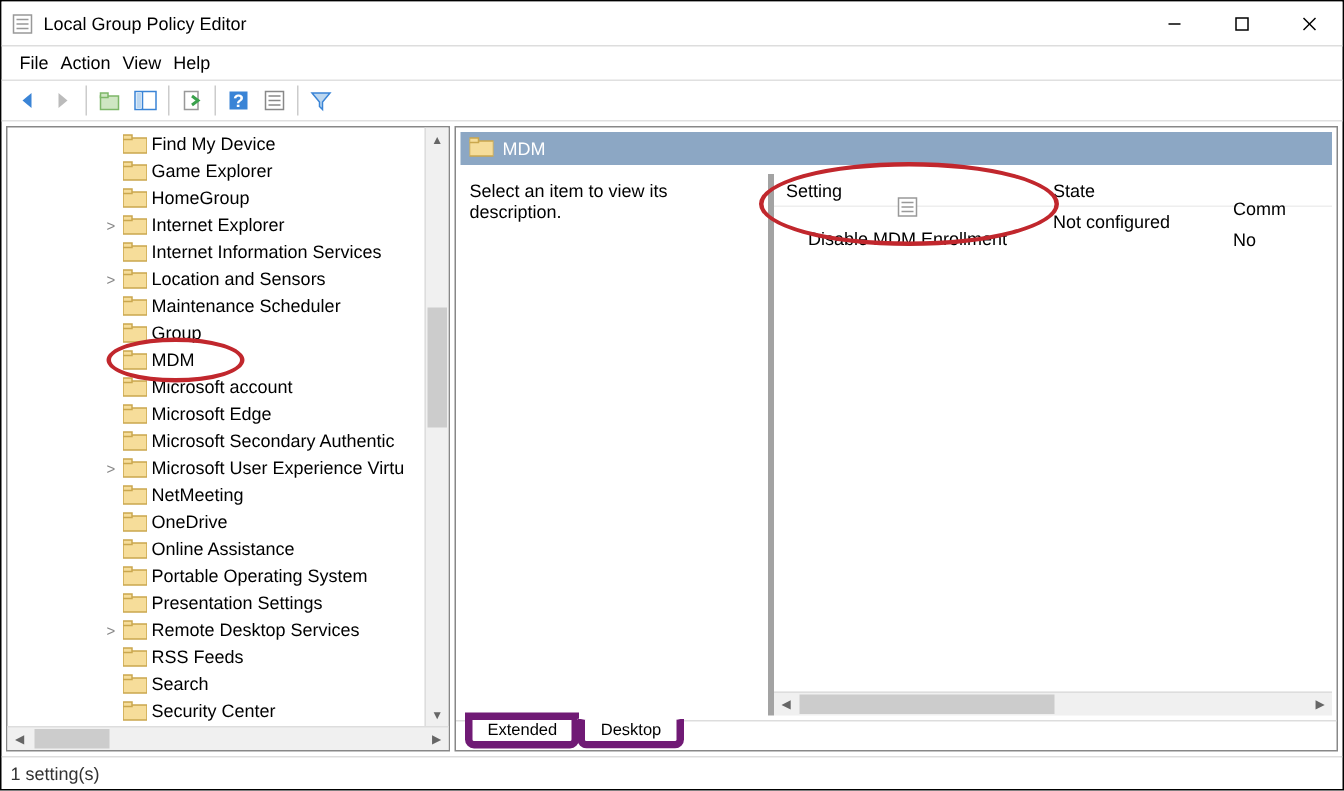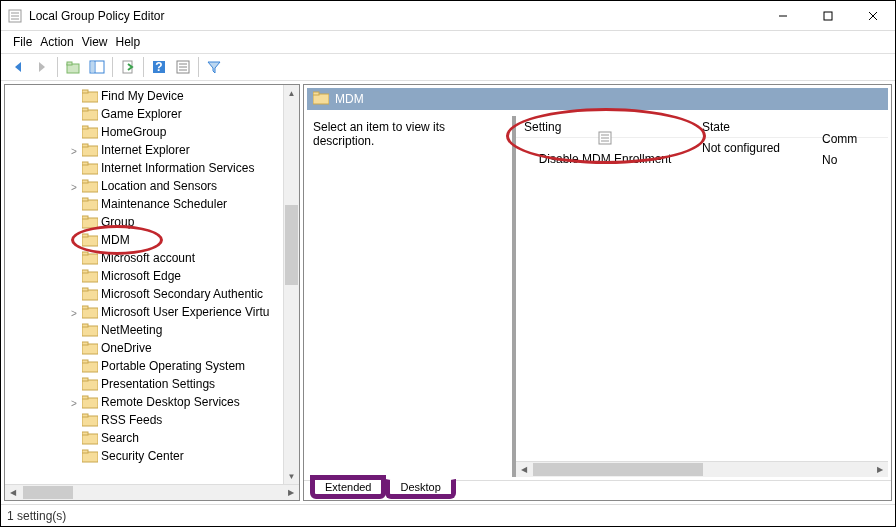--- a/index.html
+++ b/index.html
@@ -299,20 +299,30 @@
           </div>
           <div class="tree-item indent-1">
             <span class="expander"></span>
             <span class="folder">
               <svg width="16" height="14">
                 <rect x="0" y="3" width="16" height="10" fill="#f6dd9a" stroke="#caa74e"></rect>
                 <rect x="0" y="1" width="6" height="3" fill="#f6dd9a" stroke="#caa74e"></rect>
               </svg>
             </span>
             <span class="label">OneDrive</span>
+          </div>
+          <div class="tree-item indent-1">
+            <span class="expander"></span>
+            <span class="folder">
+              <svg width="16" height="14">
+                <rect x="0" y="3" width="16" height="10" fill="#f6dd9a" stroke="#caa74e"></rect>
+                <rect x="0" y="1" width="6" height="3" fill="#f6dd9a" stroke="#caa74e"></rect>
+              </svg>
+            </span>
+            <span class="label">Online Assistance</span>
           </div>
           <div class="tree-item indent-1">
             <span class="expander"></span>
             <span class="folder">
               <svg width="16" height="14">
                 <rect x="0" y="3" width="16" height="10" fill="#f6dd9a" stroke="#caa74e"></rect>
                 <rect x="0" y="1" width="6" height="3" fill="#f6dd9a" stroke="#caa74e"></rect>
               </svg>
             </span>
             <span class="label">Portable Operating System</span>

